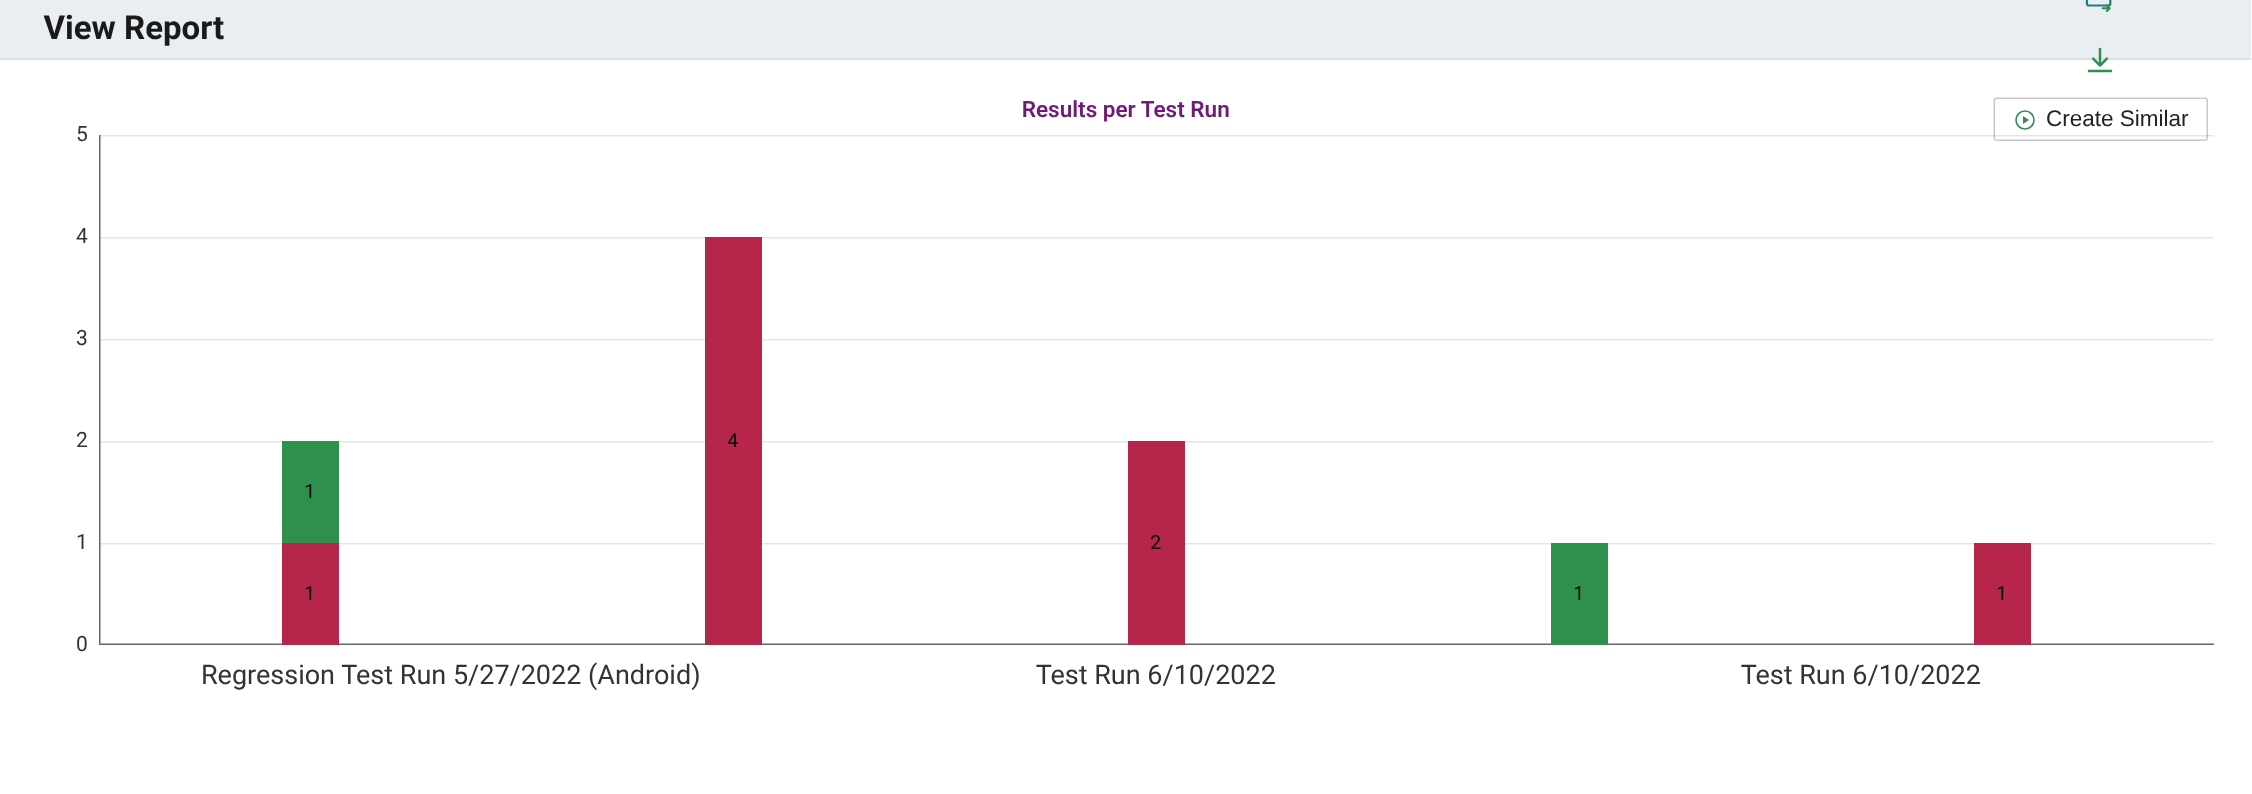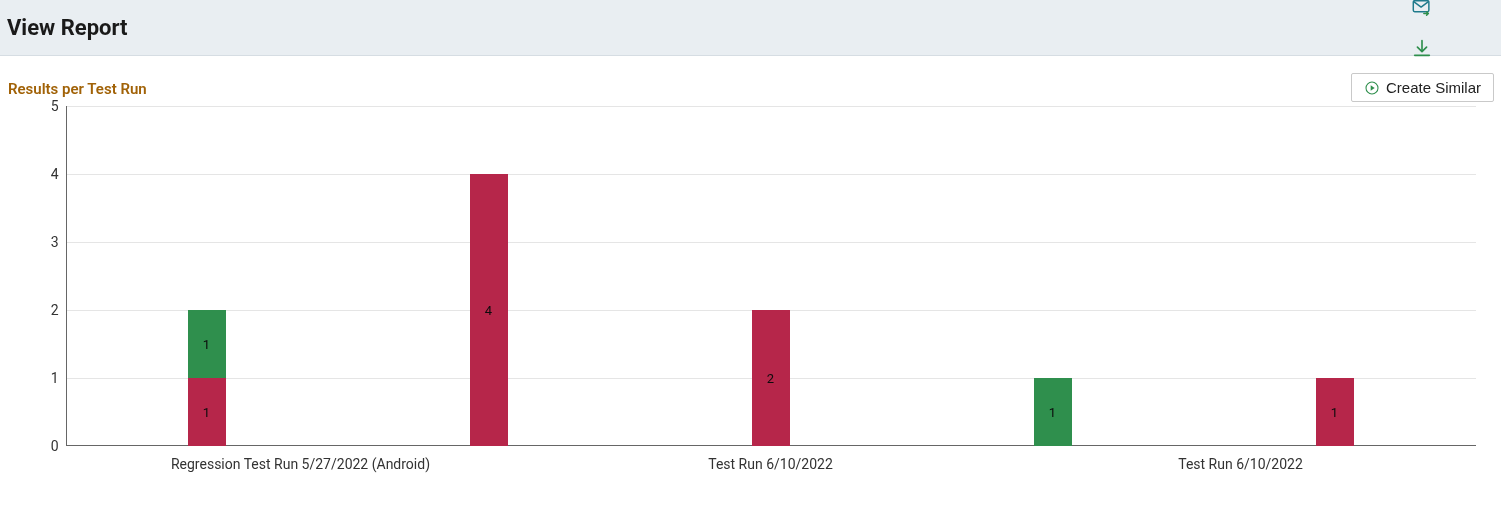--- a/index.html
+++ b/index.html
@@ -6,25 +6,25 @@
     body {
       font-family: -apple-system, BlinkMacSystemFont, "Segoe UI", Roboto, "Helvetica Neue", Arial, sans-serif;
       background: #fff;
       color: #222;
       width: 1501px;
     }
     
     .header {
       background: #e9eef2;
       border-bottom: 1px solid #d6dde3;
-      height: 56px;
+      height: 40px;
       display: flex;
       align-items: center;
       justify-content: space-between;
-      padding: 0 7px;
+      padding: 0 29px;
     }
     .page-title {
       font-size: 22px;
       font-weight: 700;
       color: #1a1a1a;
     }
     .toolbar {
       display: flex;
       align-items: center;
       gap: 10px;
@@ -51,24 +51,24 @@
       display: inline-flex;
       align-items: center;
       gap: 6px;
     }
     .create-btn svg { display: block; }
     
     .chart-wrap {
       padding: 24px 8px 8px 8px;
     }
     .chart-title {
-      text-align: left;
+      text-align: center;
       font-size: 15px;
       font-weight: 600;
-      color: #a16207;
+      color: #701a75;
     }
     .chart {
       position: relative;
       margin: 8px auto 0 auto;
       width: 1460px;
       height: 420px; 
     }
     .plot {
       position: absolute;
       left: 45px;   
@@ -125,21 +125,21 @@
     .x-labels {
       position: absolute;
       left: 45px;
       right: 5px;
       top: 350px;
       display: flex;
     }
     .x-labels .xl {
       flex: 1 1 0;
       text-align: center;
-      font-size: 14px;
+      font-size: 18px;
       color: #333;
       padding: 0 6px;
       line-height: 1.25;
     }
   </style>
 </head>
 <body>
 
 <div class="header">
   <div class="page-title">View Report</div>

